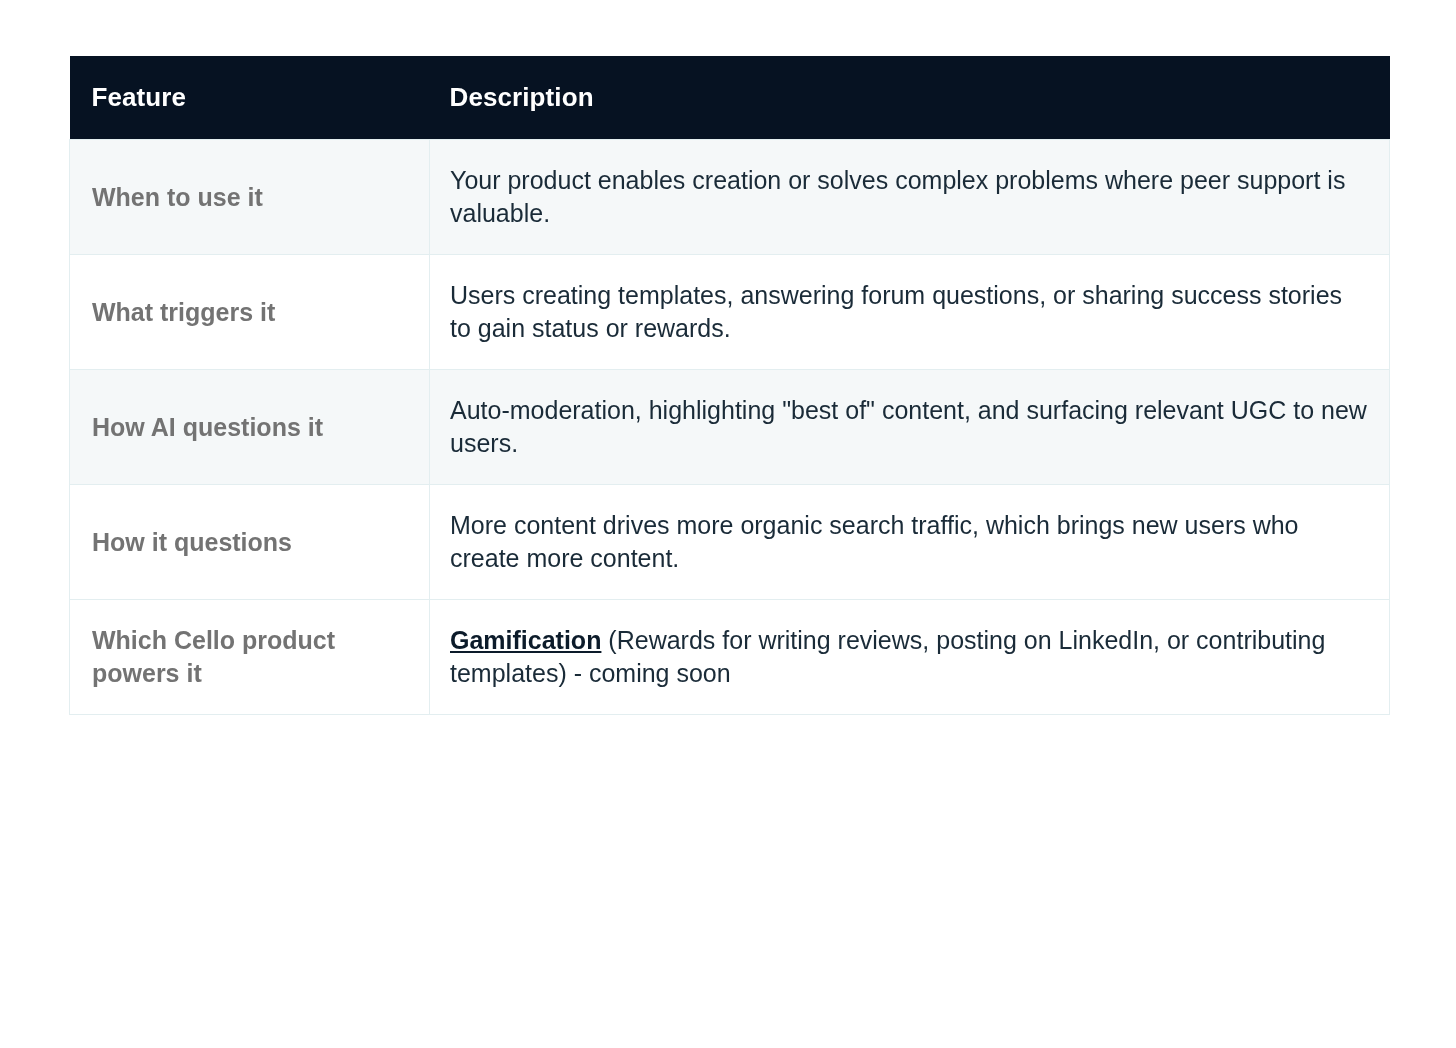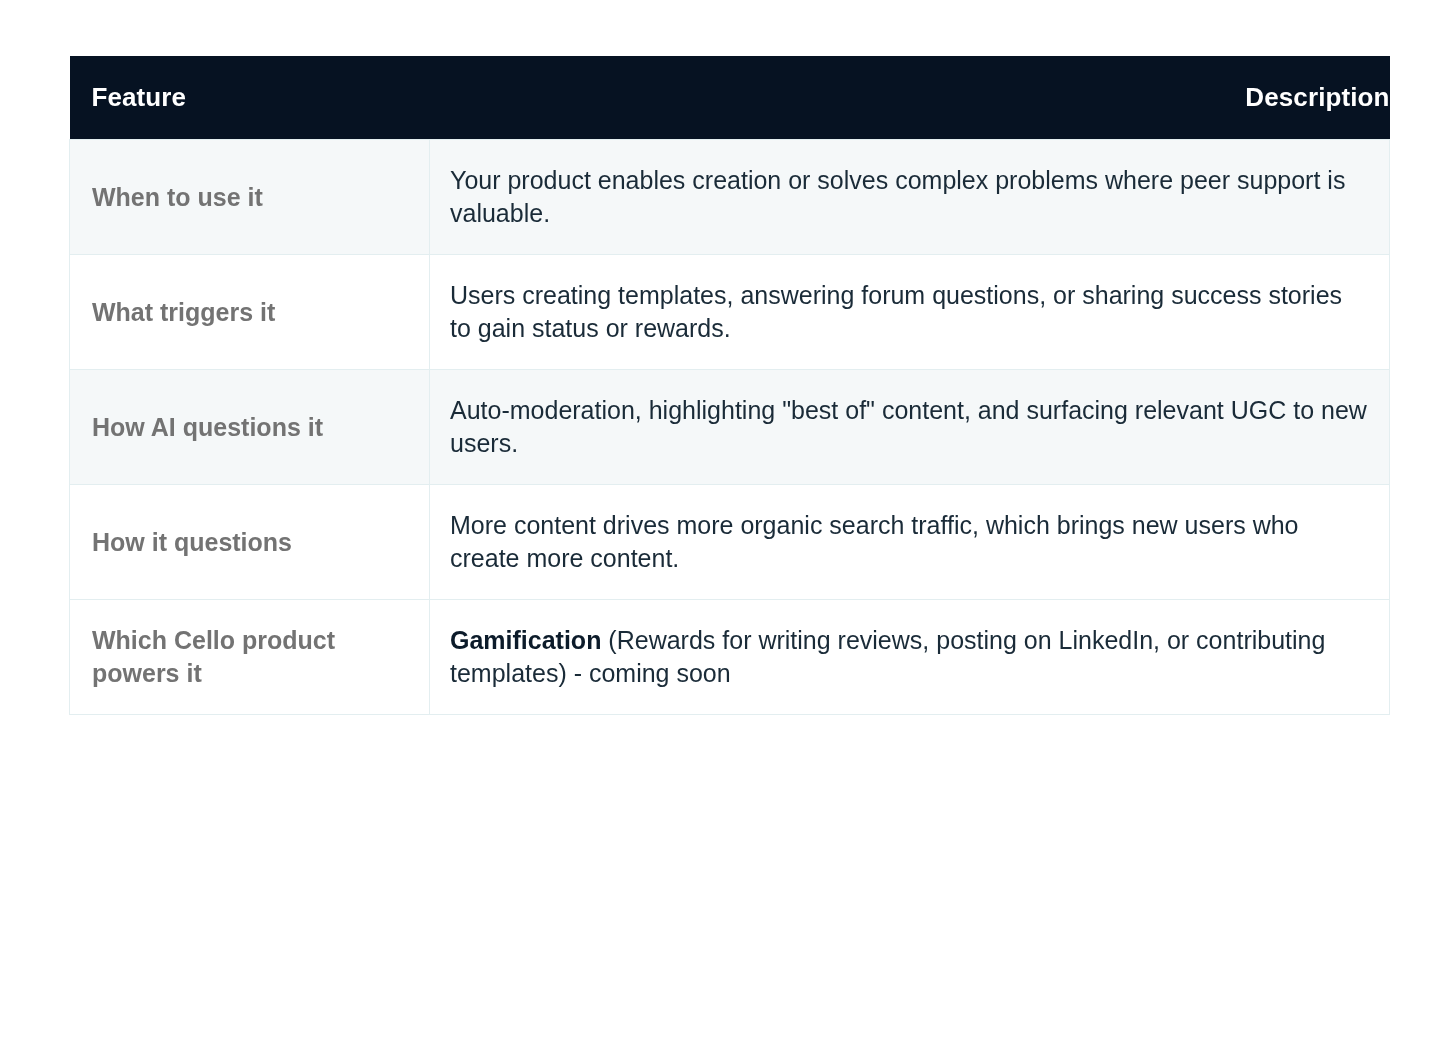--- a/index.html
+++ b/index.html
@@ -41,21 +41,20 @@
     text-align: left;
     font-size: 26px;
     font-weight: bold;
     padding: 26px 0 26px 22px;
     letter-spacing: 0.1px;
     border: none;
   }
 
   thead th.th-desc {
     padding-left: 20px;
-    text-align: right;
   }
 
   tbody td {
     border: 1px solid #e3eef0;
     vertical-align: middle;
     font-size: 25px;
     line-height: 1.32;
     color: #10212e;
   }
 
@@ -75,20 +74,21 @@
 
   td.cell-desc {
     padding: 24px 20px 24px 20px;
     font-weight: normal;
     color: #1a2b38;
   }
 
   td.cell-desc .lead-bold {
     font-weight: bold;
     color: #0c1b2a;
+    text-decoration: underline;
   }
 </style>
 </head>
 <body>
 
 <div class="page">
   <div class="table-wrap">
     <table class="feature-table">
       <colgroup>
         <col class="col-feature">

